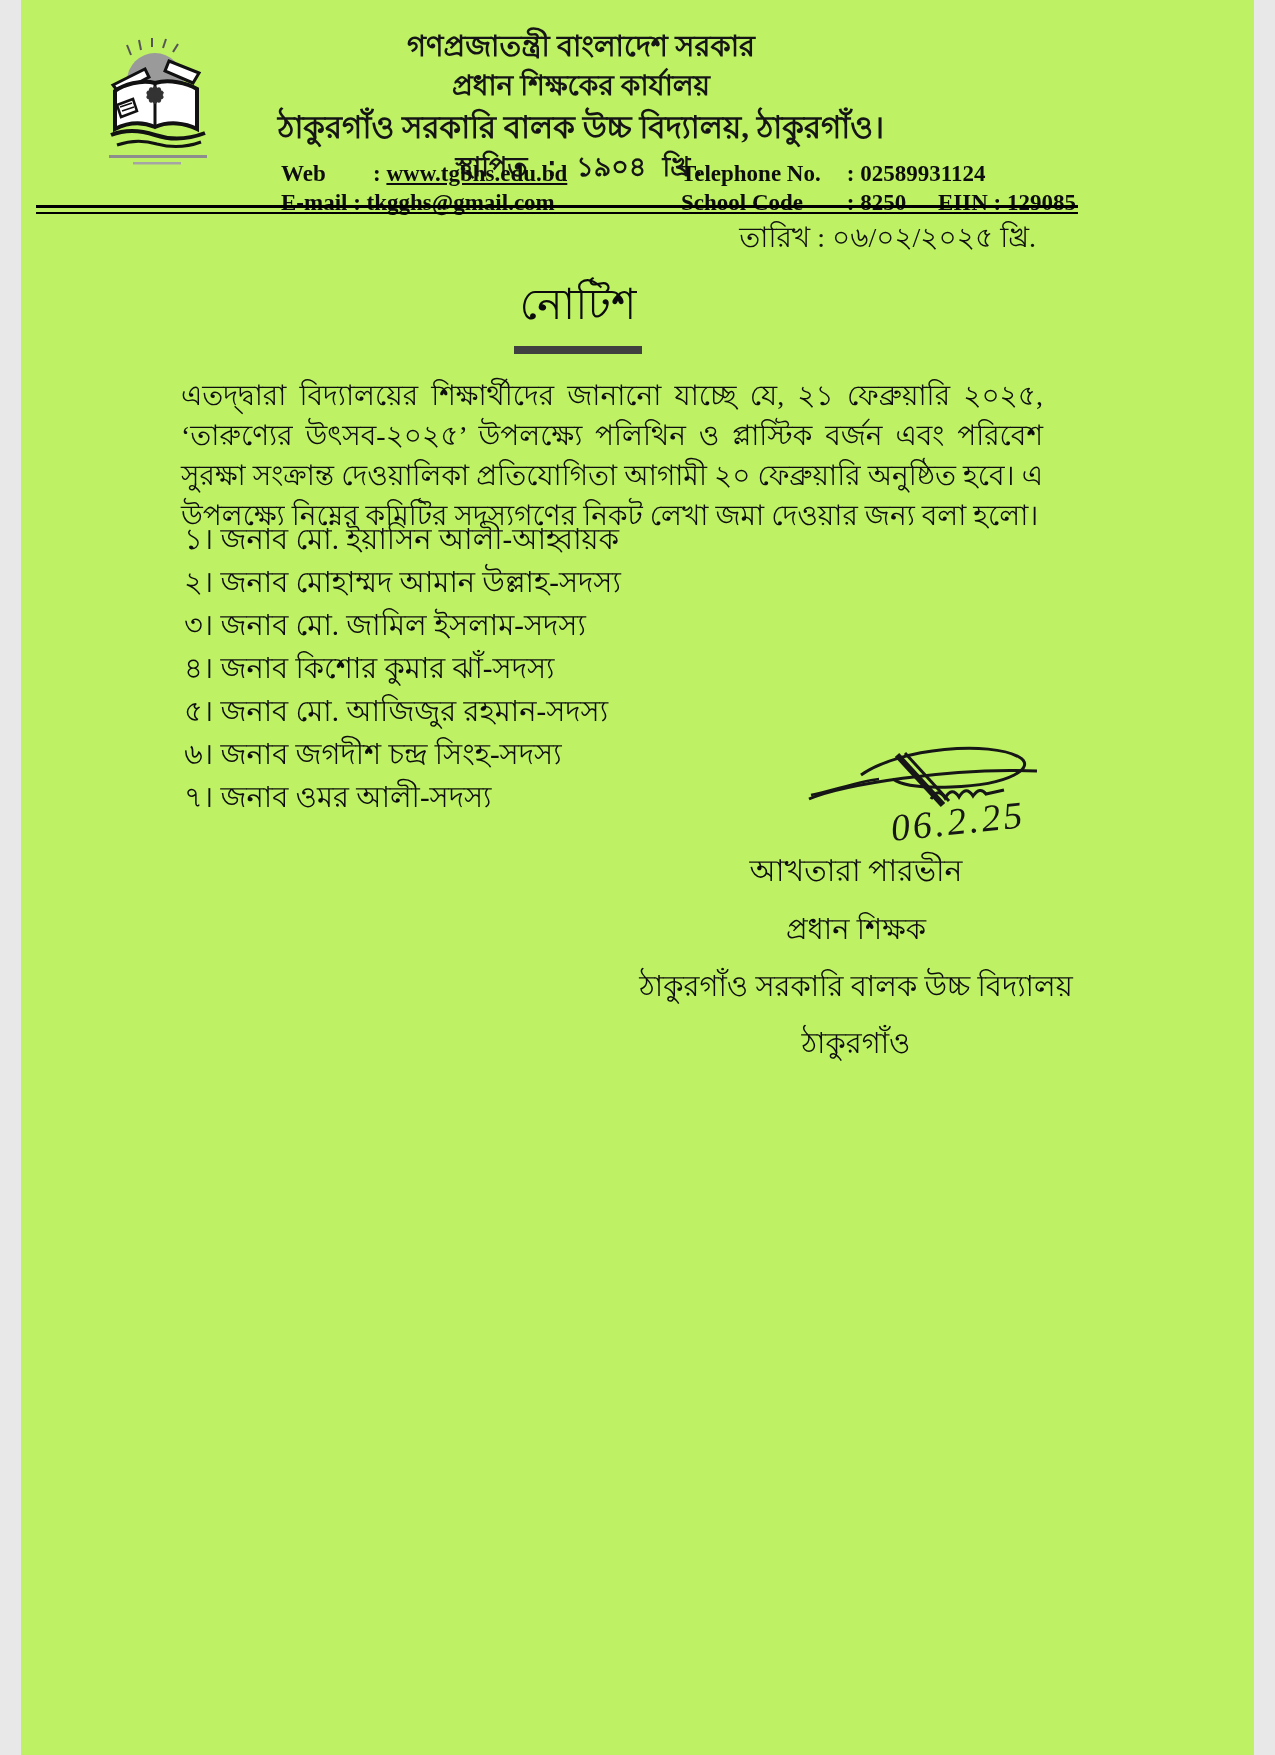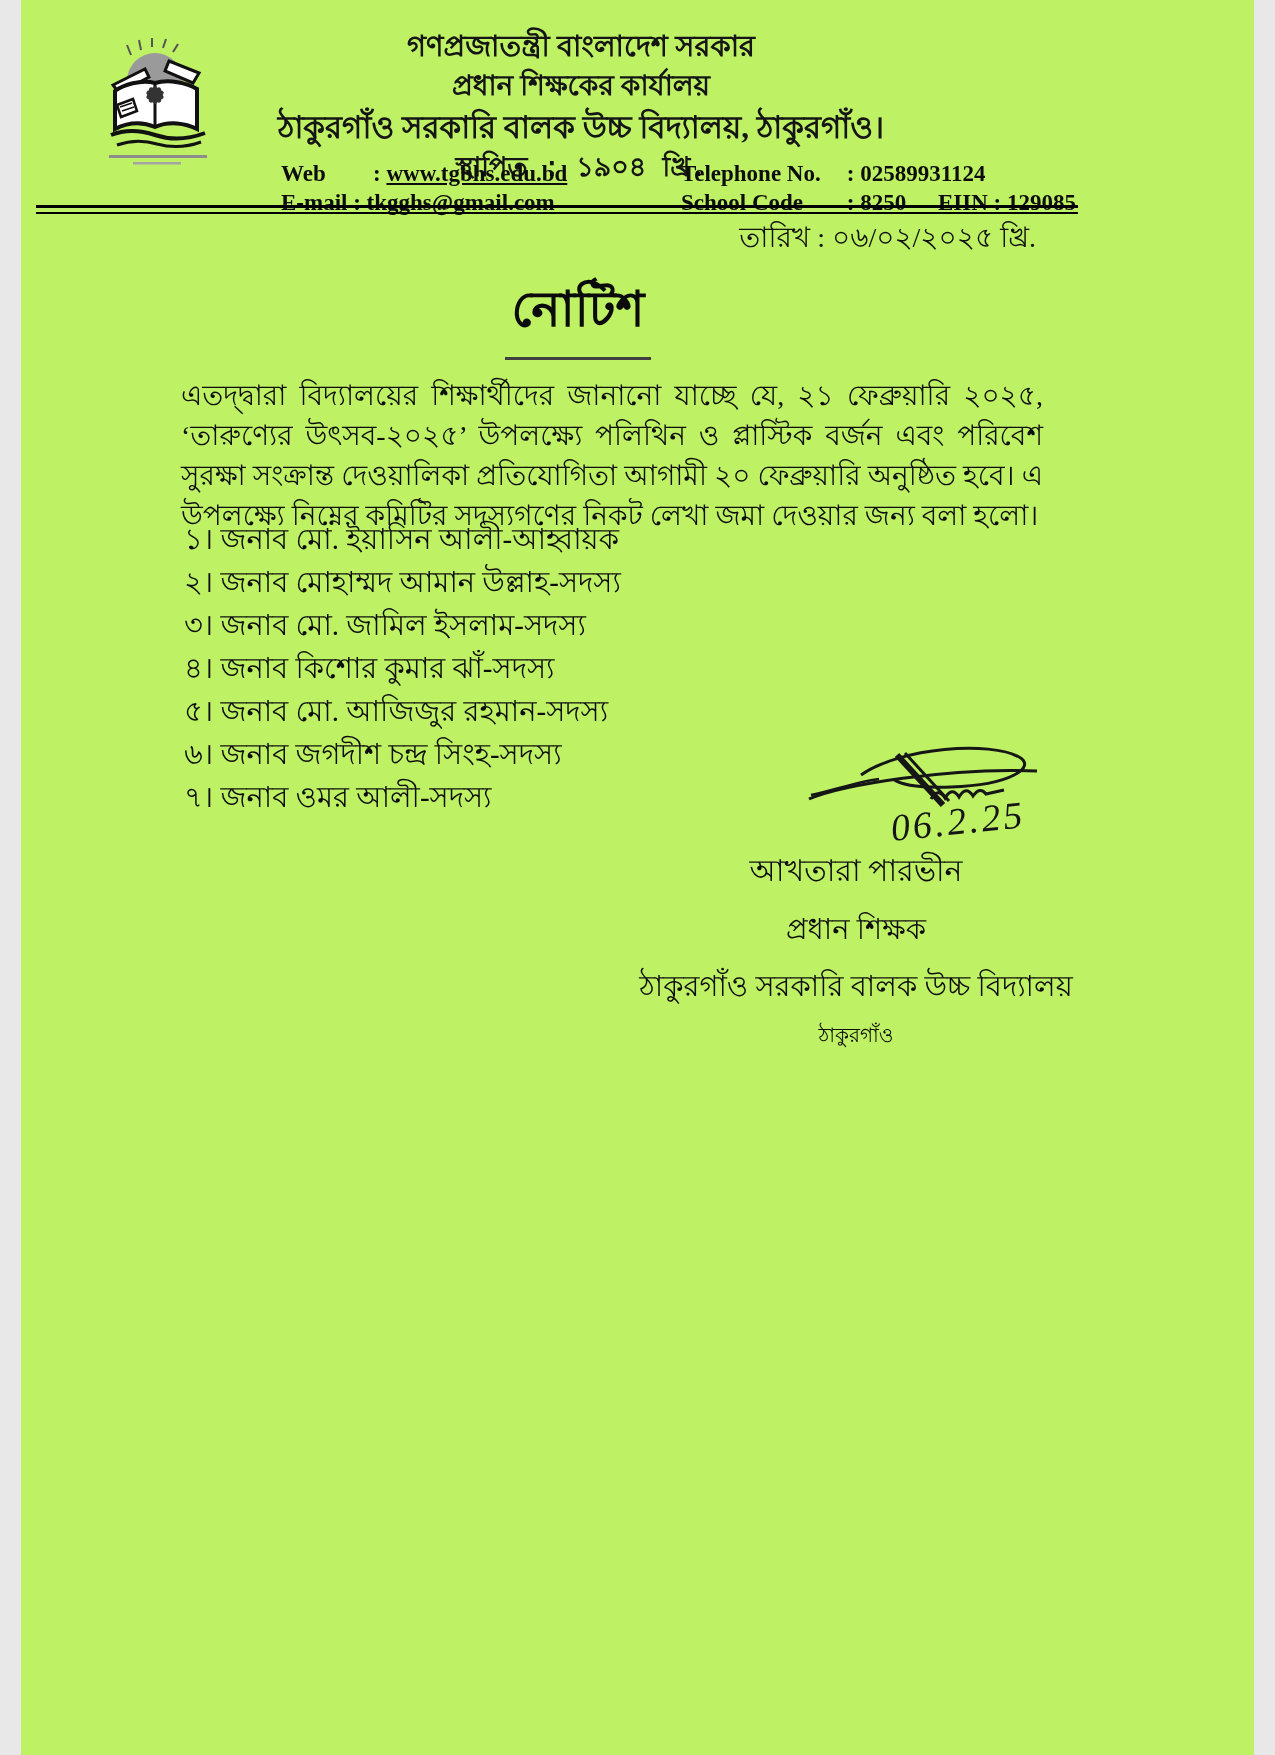--- a/index.html
+++ b/index.html
@@ -44,22 +44,22 @@
   .date-line{
     position:absolute;left:660px;top:216px;width:355px;
     text-align:right;font-size:28px;color:#101010;
   }
 
   
   .notice-title-wrap{
     position:absolute;left:377px;top:272px;width:360px;text-align:center;
   }
   .notice-title{
-    display:inline-block;font-size:49px;font-weight:bold;
-    padding:0 6px 3px 6px;border-bottom:3px solid #404040;color:#0b0b0b;
+    display:inline-block;font-size:43px;font-weight:normal;
+    padding:0 6px 3px 6px;border-bottom:8px solid #404040;color:#0b0b0b;
   }
 
   .notice-body{
     position:absolute;left:160px;top:376px;width:862px;
     font-size:28px;line-height:40px;color:#0e0e0e;
     text-align:justify;
   }
 
   .committee-list{
     position:absolute;left:163px;top:524px;width:640px;
@@ -75,21 +75,21 @@
   .sig-scribble{display:block;margin:0 30px 0 auto;}
   .sig-date{
     width:180px;margin:-22px 28px 0 auto;
     font-size:38px;font-style:italic;letter-spacing:3px;
     transform:rotate(-6deg);color:#161616;
     font-family:"Liberation Serif", serif;
   }
   .sig-name{font-size:30px;margin-top:4px;}
   .sig-designation{font-size:29px;margin-top:8px;}
   .sig-institution{font-size:29px;margin-top:8px;}
-  .sig-location{font-size:20px;margin-top:8px;}
+  .sig-location{font-size:29px;margin-top:8px;}
 </style>
 </head>
 <body>
 
 <div class="page">
 
   <div class="logo">
     <svg width="110" height="138" viewBox="0 0 110 138" xmlns="http://www.w3.org/2000/svg">
 
       <g stroke="#555" stroke-width="2">

